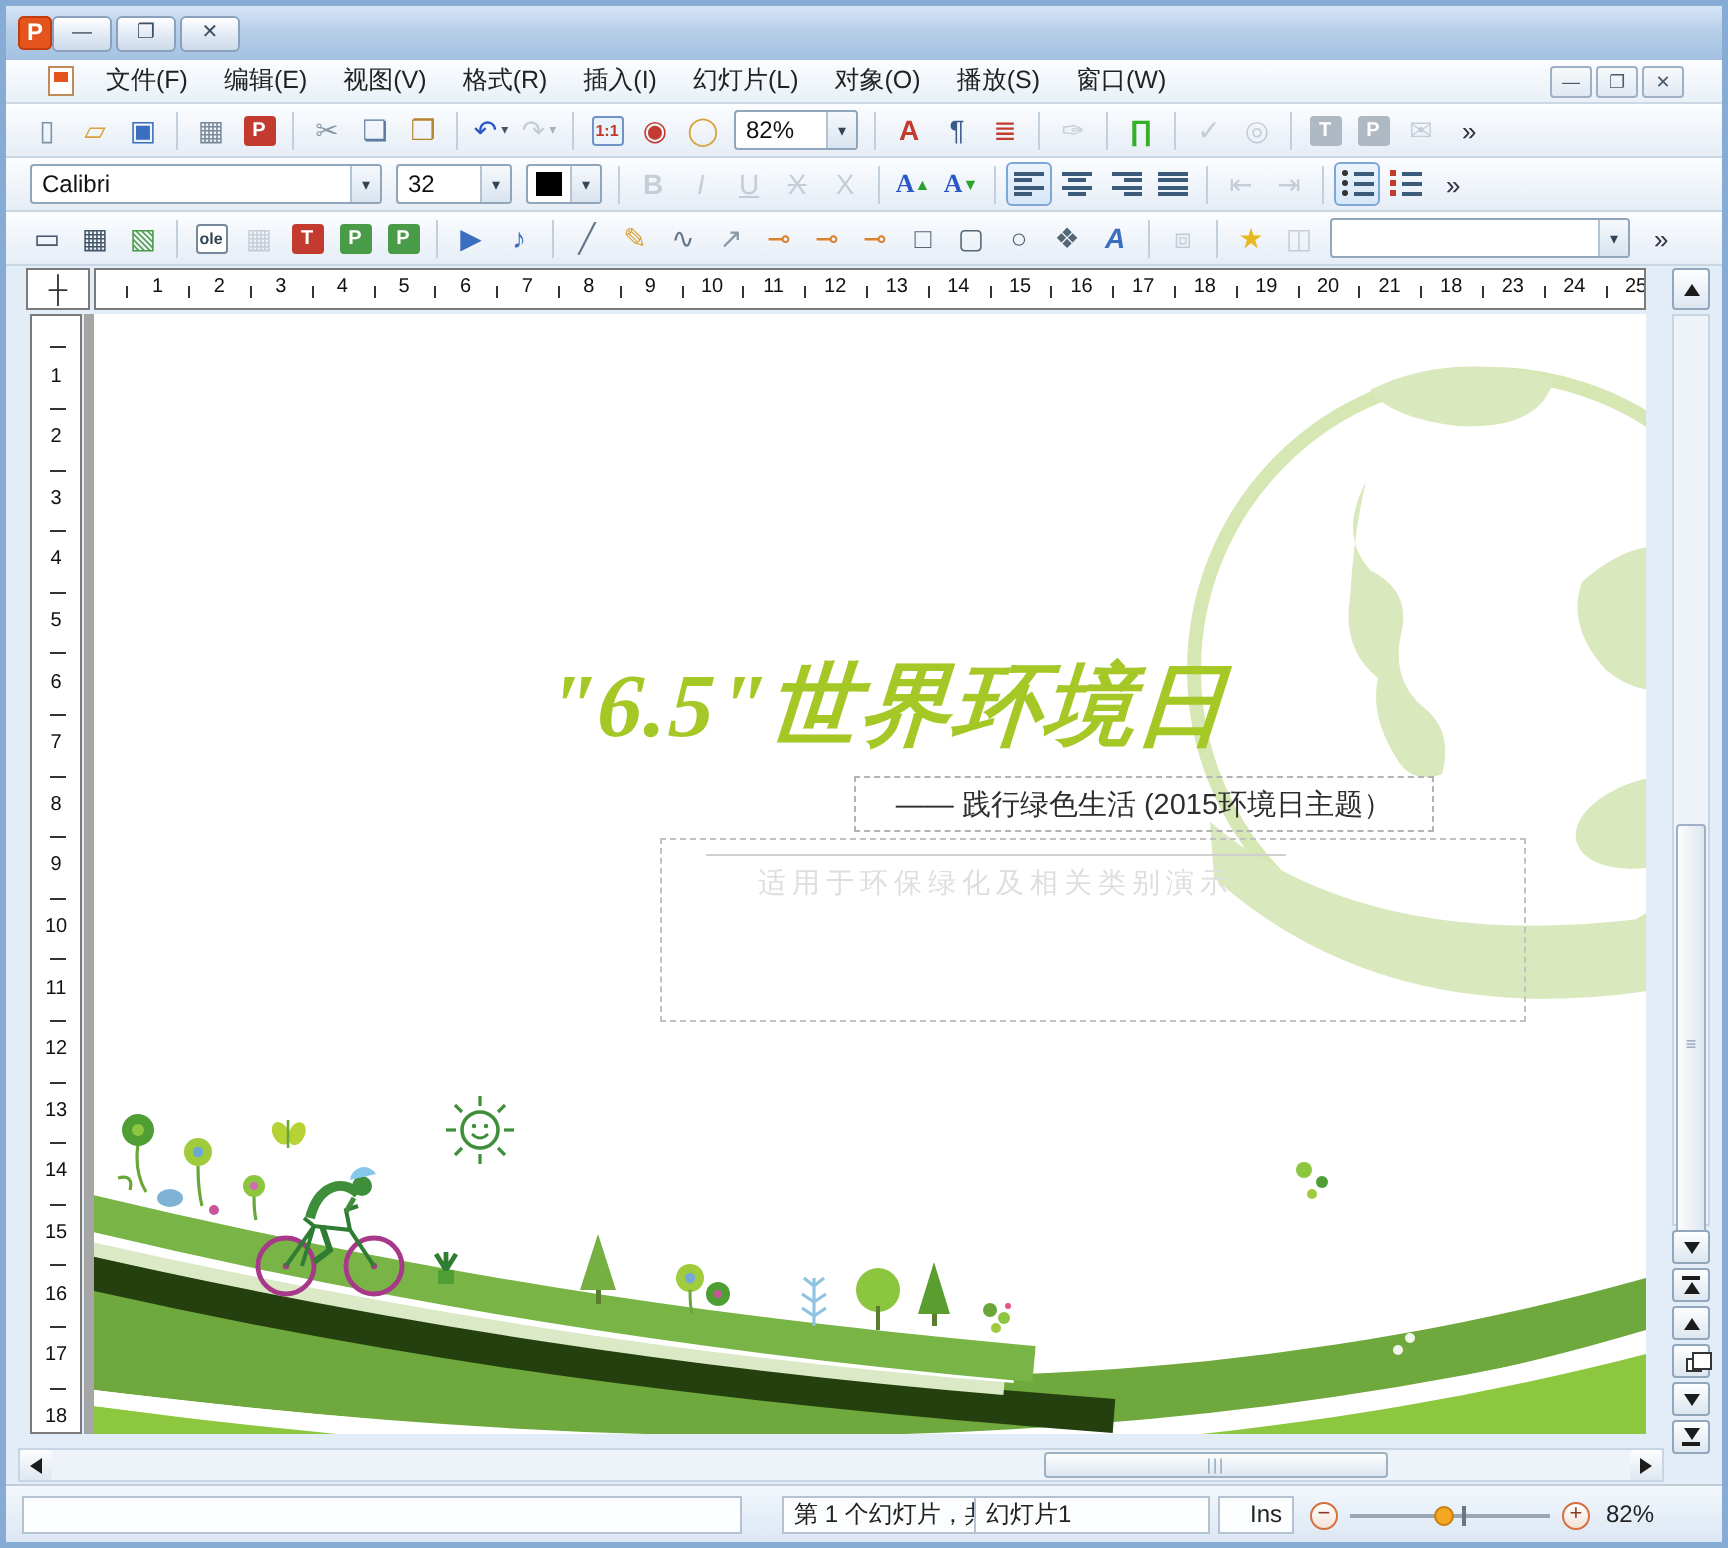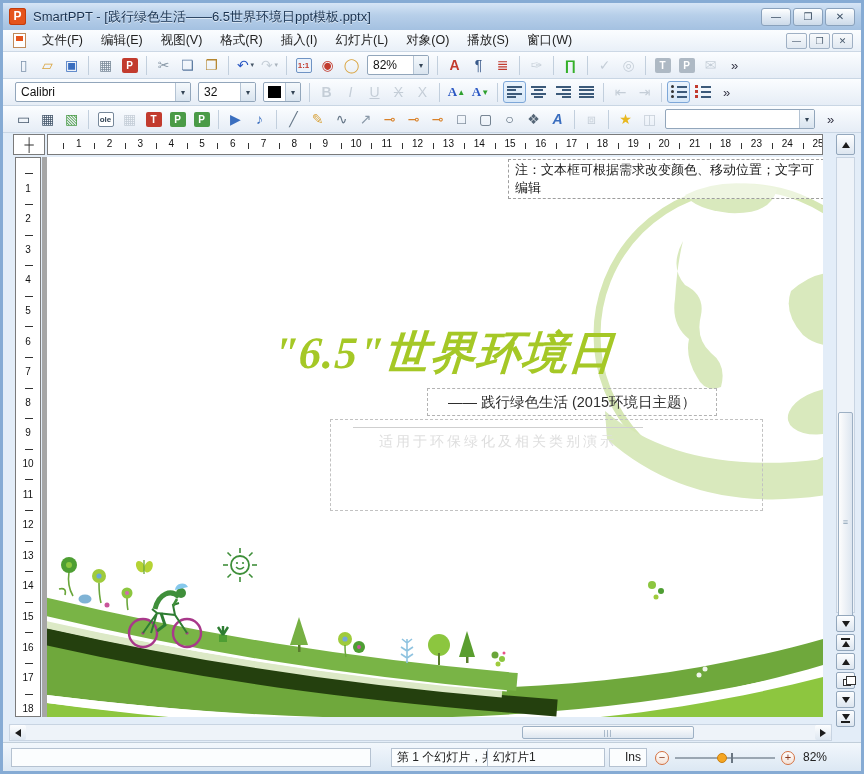--- a/index.html
+++ b/index.html
@@ -5,21 +5,21 @@
   *{box-sizing:border-box;margin:0;padding:0}
   body{font-family:"Liberation Sans",sans-serif;background:#fff}
   .app{position:relative;width:864px;height:774px;border:3px solid #86abd4;outline:1px solid #54749c;background:#dfe9f5;overflow:hidden}
   
   .titlebar{height:27px;display:flex;align-items:center;padding:0 6px;background:linear-gradient(#d6e5f6,#b7cfe9 45%,#a4c1e1)}
   .applogo{width:17px;height:17px;border-radius:3px;background:#e5541c;color:#fff;font-weight:bold;font-size:12px;text-align:center;line-height:17px;box-shadow:inset 0 0 0 1px #c23c0c}
   .tbtitle{flex:1;margin-left:7px;font-size:13px;color:#18314f;white-space:nowrap;overflow:hidden;text-shadow:0 1px 0 rgba(255,255,255,.6)}
   .winbtns{display:flex;gap:2px}
   .wbtn{width:30px;height:18px;border:1px solid #89a1bc;border-radius:3px;background:linear-gradient(#ffffff,#e3ebf4 50%,#ccdae9);font-size:10px;line-height:15px;text-align:center;color:#3c4f63}
   
-  .menubar{height:22px;display:flex;align-items:center;background:linear-gradient(#fbfdff,#e9f0f8);border-bottom:1px solid #ccd8e5;padding:0 6px}
+  .menubar{height:22px;display:flex;align-items:center;background:linear-gradient(#fbfdff,#e9f0f8);border-bottom:1px solid #ccd8e5;padding:0 17px}
   .micon{width:13px;height:15px;background:#fff;border:1px solid #c08a5a;margin:0 7px 0 4px;position:relative}
   .micon::after{content:"";position:absolute;left:2px;top:2px;width:7px;height:5px;background:#e5541c}
   .mitem{font-size:12.5px;color:#222;padding:2px 9px;border-radius:2px;cursor:default}
   .mdibtns{margin-left:auto;display:flex;gap:2px;padding-right:2px}
   .mdib{width:21px;height:16px;border:1px solid #9fb0c4;border-radius:2px;background:linear-gradient(#f8fafc,#e0e8f1);font-size:9px;color:#4a5b6e;text-align:center;line-height:14px}
   
   .tbar{height:27px;display:flex;align-items:center;background:linear-gradient(#fbfdff,#e6edf6);border-bottom:1px solid #c9d6e4;padding:0 4px 0 9px;gap:1px;overflow:hidden}
   .tbtn{min-width:23px;height:22px;display:inline-flex;align-items:center;justify-content:center;border-radius:3px;font-size:14px;position:relative;cursor:default}
   .tbtn.dis{opacity:.42}
   .tbtn.act{border:1px solid #7da7d8;background:linear-gradient(#ecf4fc,#d6e7f8)}
@@ -83,21 +83,20 @@
   .ztick{position:absolute;top:-4px;width:2px;height:10px;background:#6a7682}
   .zpct{position:absolute;left:800px;top:7px;font-size:12px;color:#222}
 </style>
 </head>
 <body>
 
 <div class="app">
 
   <div class="titlebar">
     <span class="applogo">P</span>
-    <span class="tbtitle">SmartPPT - [践行绿色生活——6.5世界环境日ppt模板.pptx]</span>
     <span class="winbtns">
       <span class="wbtn">—</span>
       <span class="wbtn">❐</span>
       <span class="wbtn">✕</span>
     </span>
   </div>
 
   <div class="menubar">
     <span class="micon"></span>
     <span style="display:flex">
@@ -494,23 +493,20 @@
         <circle cx="180" cy="168" r="148" fill="none" stroke="#d6e7b4" stroke-width="7"></circle>
         <g fill="#d9e9bd">
           <path d="M120,28 q40,-20 92,-6 q-6,26 -48,24 q-34,-4 -44,-18 z"></path>
           <path d="M226,124 q34,-30 64,-10 q16,28 6,56 q-34,18 -58,-2 q-20,-22 -12,-44 z"></path>
           <ellipse cx="262" cy="244" rx="40" ry="22" transform="rotate(-14 262 244)"></ellipse>
           <path d="M118,74 q-14,26 2,44 q20,10 16,30 q-6,24 10,38 q16,12 10,34 q-16,6 -24,-10 q-12,-20 -8,-38 q-18,-14 -14,-40 q2,-34 8,-58 z"></path>
           <path d="M40,244 q85,72 246,44 l-12,38 q-142,26 -232,-54 z"></path>
         </g>
       </svg>
 
-      <div class="notebox">
-        <span>注：文本框可根据需求改变颜色、移动位置；文字可编辑</span>
-      </div>
 
       <div class="slidetitle">"6.5"世界环境日</div>
 
       <div class="subtitlebox">
         <span>——  践行绿色生活 (2015环境日主题）</span>
       </div>
 
       <div class="wmbox">
         <div class="wmline"></div>
         <div class="wmsub">适用于环保绿化及相关类别演示</div>

